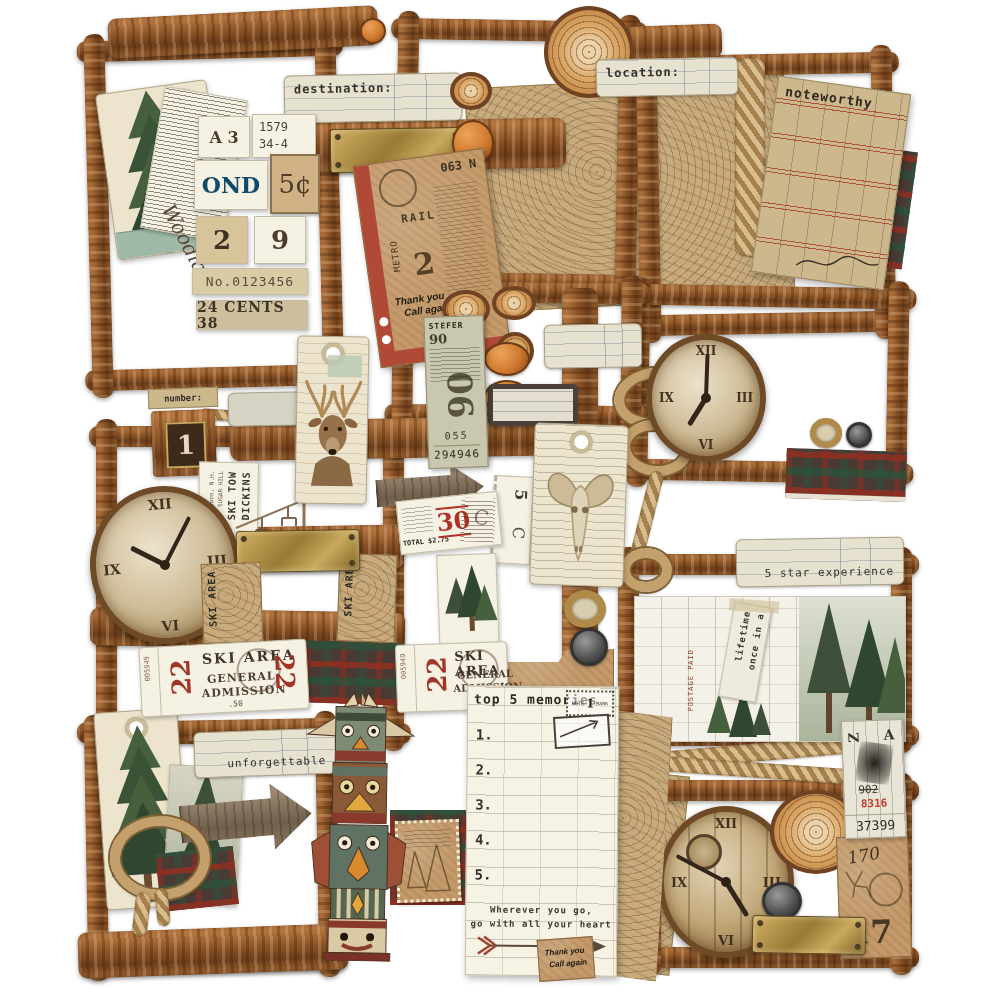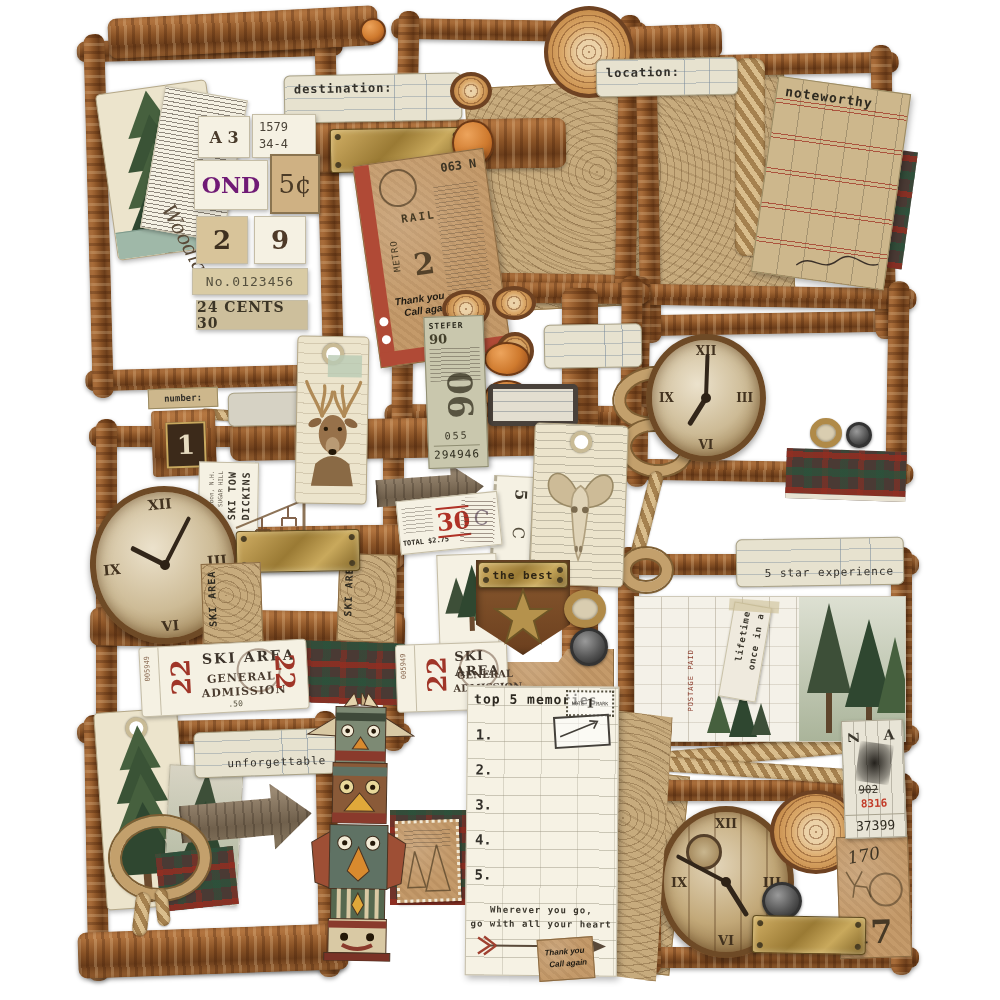--- a/index.html
+++ b/index.html
@@ -188,36 +188,36 @@
   <span class="el serif" style="left:178px;top:200px;z-index:5;font-style:italic;font-size:20px;color:#5a4a38;transform:rotate(62deg);transform-origin:left top;">Woodland</span>
 
   <div class="el paper" style="left:198px;top:116px;width:52px;height:42px;z-index:5;display:flex;align-items:center;justify-content:center;">
     <span class="serif" style="font-size:16px;color:#4a3c2c;font-weight:bold;">A 3</span>
   </div>
   <div class="el paper mono" style="left:252px;top:114px;width:64px;height:44px;z-index:5;padding:4px 6px;font-size:12px;color:#4a4338;line-height:1.4;">
     <div>1579</div>
     <div>34-4</div>
   </div>
   <div class="el paper" style="left:194px;top:160px;width:74px;height:50px;z-index:5;display:flex;align-items:center;justify-content:center;">
-    <span class="serif" style="font-size:22px;font-weight:bold;color:#701a75;">OND</span>
+    <span class="serif" style="font-size:22px;font-weight:bold;color:#0c4a6e;">OND</span>
   </div>
   <div class="el" style="left:270px;top:154px;width:50px;height:60px;z-index:5;background:#cfb183;border:2px solid #8a7450;display:flex;align-items:center;justify-content:center;box-shadow:1px 2px 3px rgba(0,0,0,.3);">
     <span class="serif" style="font-size:26px;color:#4a3a26;">5¢</span>
   </div>
   <div class="el paper" style="left:196px;top:216px;width:52px;height:48px;z-index:5;display:flex;align-items:center;justify-content:center;background:#d8c49a;">
     <span class="serif" style="font-size:26px;font-weight:bold;color:#3e3020;">2</span>
   </div>
   <div class="el paper" style="left:254px;top:216px;width:52px;height:48px;z-index:5;display:flex;align-items:center;justify-content:center;">
     <span class="serif" style="font-size:26px;font-weight:bold;color:#4e3a28;">9</span>
   </div>
   <div class="el paper" style="left:192px;top:268px;width:116px;height:27px;z-index:5;display:flex;align-items:center;justify-content:center;background:#d9cba4;">
     <span class="mono" style="font-size:13px;color:#55503e;letter-spacing:1px;">No.0123456</span>
   </div>
   <div class="el paper" style="left:196px;top:300px;width:112px;height:30px;z-index:5;display:flex;align-items:center;justify-content:center;background:#cdbf9c;">
-    <span class="serif" style="font-size:14px;font-weight:bold;color:#3c3526;letter-spacing:1px;">24 CENTS 30</span>
+    <span class="serif" style="font-size:14px;font-weight:bold;color:#3c3526;letter-spacing:1px;">24 CENTS 38</span>
   </div>
 
   <div class="el label" style="left:284px;top:74px;width:178px;height:48px;transform:rotate(-1deg);z-index:4;">
     <span class="lbl-text">destination:</span>
   </div>
   <div class="el brass" style="left:330px;top:128px;width:134px;height:44px;transform:rotate(-1deg);z-index:4;"></div>
   <div class="el knob" style="left:452px;top:120px;width:42px;height:46px;z-index:4;"></div>
   <div class="el slice" style="left:450px;top:72px;width:42px;height:38px;z-index:4;"></div>
   <div class="el slice" style="left:544px;top:6px;width:90px;height:92px;z-index:3;"></div>
 
@@ -358,29 +358,20 @@
         <ellipse cx="37" cy="88" rx="1.5" ry="3" fill="#8a7a5e"></ellipse>
     </svg>
   </div>
 
   <div class="el paper" style="left:438px;top:554px;width:60px;height:100px;transform:rotate(-2deg);z-index:4;overflow:hidden;">
     <svg width="60" height="100" viewBox="0 0 60 100">
       <polygon points="18,22 6,58 30,58" fill="#3d4f38"></polygon>
       <polygon points="34,10 18,62 50,62" fill="#2f4730"></polygon>
       <polygon points="46,30 34,66 58,66" fill="#46603e"></polygon>
       <rect x="30" y="62" width="5" height="14" fill="#6b4a2e"></rect>
-    </svg>
-  </div>
-  <div class="el" style="left:476px;top:560px;width:94px;height:95px;z-index:5;">
-    <div style="position:absolute;inset:0;background:linear-gradient(180deg,#8a5a30,#6b3f1e);clip-path:polygon(0 0,100% 0,100% 68%,50% 100%,0 68%);box-shadow:inset 0 0 8px rgba(0,0,0,.6);"></div>
-    <div class="brass" style="position:absolute;left:2px;top:2px;right:2px;height:24px;display:flex;align-items:center;justify-content:center;">
-      <span class="mono" style="font-size:11px;font-weight:bold;color:#2e2414;letter-spacing:1px;">the best</span>
-    </div>
-    <svg width="60" height="58" viewBox="0 0 60 58" style="position:absolute;left:17px;top:28px;">
-      <polygon points="30,2 37,21 58,21 41,33 47,54 30,41 13,54 19,33 2,21 23,21" fill="#b5924c" stroke="#6e5526" stroke-width="2"></polygon>
     </svg>
   </div>
   <div class="el grommet" style="left:564px;top:590px;width:42px;height:38px;z-index:5;"></div>
   <div class="el btn-dark" style="left:570px;top:628px;width:38px;height:38px;z-index:5;"></div>
 
   <div class="el rope" style="left:735px;top:58px;width:30px;height:198px;z-index:3;"></div>
   <div class="el rope-ring" style="left:614px;top:368px;width:80px;height:60px;transform:rotate(-8deg);z-index:3;"></div>
   <div class="el rope-ring" style="left:620px;top:420px;width:72px;height:56px;transform:rotate(6deg);z-index:3;"></div>
   <div class="el rope" style="left:640px;top:470px;width:14px;height:90px;transform:rotate(14deg);z-index:3;"></div>
   <div class="el rope-ring" style="left:620px;top:548px;width:52px;height:44px;z-index:4;"></div>

